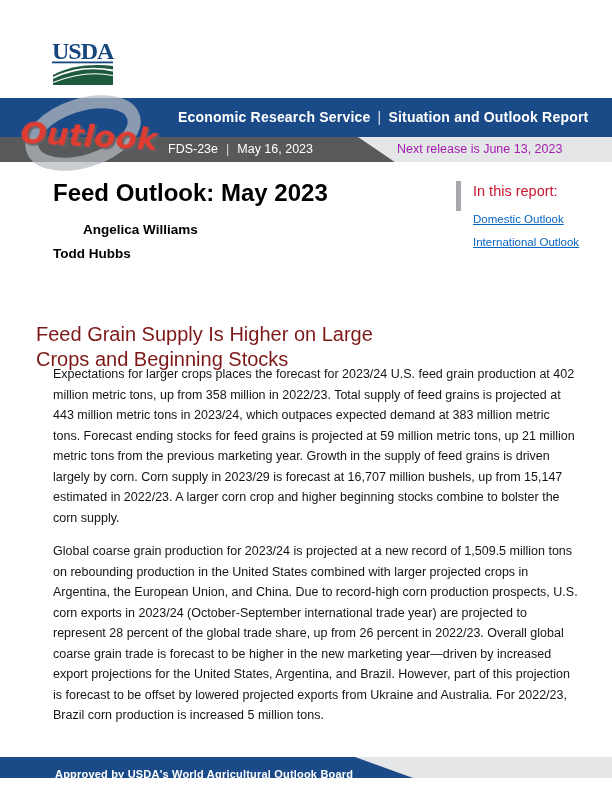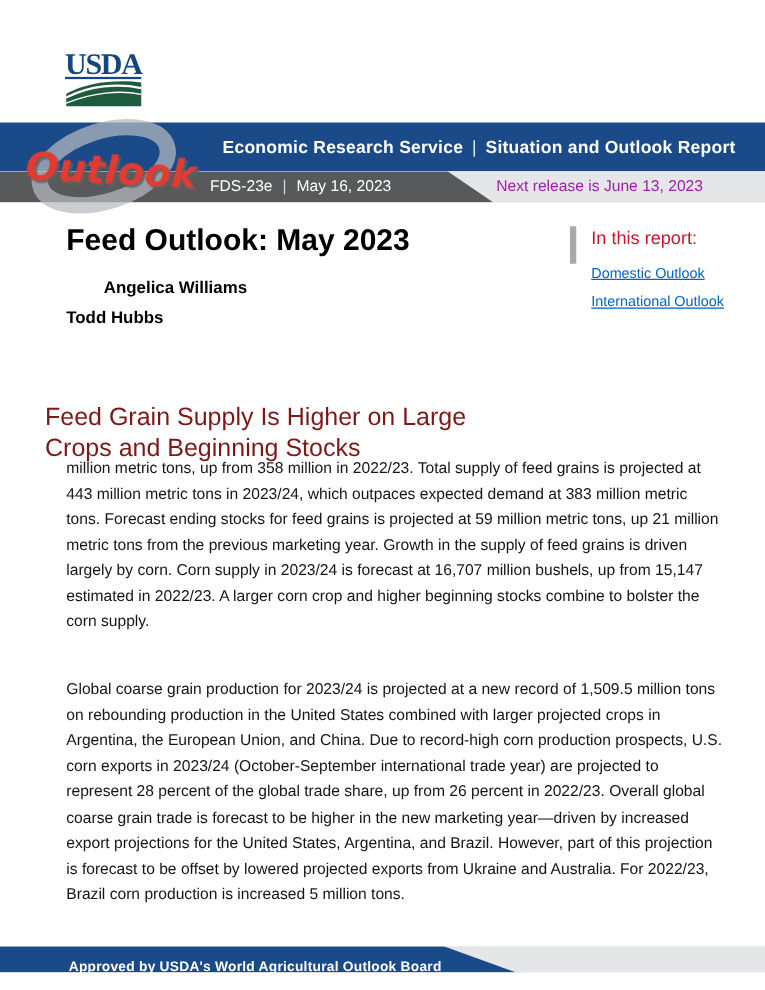--- a/index.html
+++ b/index.html
@@ -82,25 +82,26 @@
     <a class="rb-link l0">Domestic Outlook</a>
     <a class="rb-link l1">International Outlook</a>
   </div>
 
   <div class="headline">
     <div class="tline">Feed Grain Supply Is Higher on Large</div>
     <div class="tline">Crops and Beginning Stocks</div>
   </div>
 
   <div class="para p0">
+      <div class="tline">Expectations for larger crops places the forecast for 2023/24 U.S. feed grain production at 402</div>
       <div class="tline">million metric tons, up from 358 million in 2022/23. Total supply of feed grains is projected at</div>
       <div class="tline">443 million metric tons in 2023/24, which outpaces expected demand at 383 million metric</div>
       <div class="tline">tons. Forecast ending stocks for feed grains is projected at 59 million metric tons, up 21 million</div>
       <div class="tline">metric tons from the previous marketing year. Growth in the supply of feed grains is driven</div>
-      <div class="tline">largely by corn. Corn supply in 2023/24 is forecast at 16,707 million bushels, up from 15,147</div>
+      <div class="tline">largely by corn. Corn supply in 2023/29 is forecast at 16,707 million bushels, up from 15,147</div>
       <div class="tline">estimated in 2022/23. A larger corn crop and higher beginning stocks combine to bolster the</div>
       <div class="tline">corn supply.</div>
     </div>
   <div class="para p1">
       <div class="tline">Global coarse grain production for 2023/24 is projected at a new record of 1,509.5 million tons</div>
       <div class="tline">on rebounding production in the United States combined with larger projected crops in</div>
       <div class="tline">Argentina, the European Union, and China. Due to record-high corn production prospects, U.S.</div>
       <div class="tline">corn exports in 2023/24 (October-September international trade year) are projected to</div>
       <div class="tline">represent 28 percent of the global trade share, up from 26 percent in 2022/23. Overall global</div>
       <div class="tline">coarse grain trade is forecast to be higher in the new marketing year—driven by increased</div>

